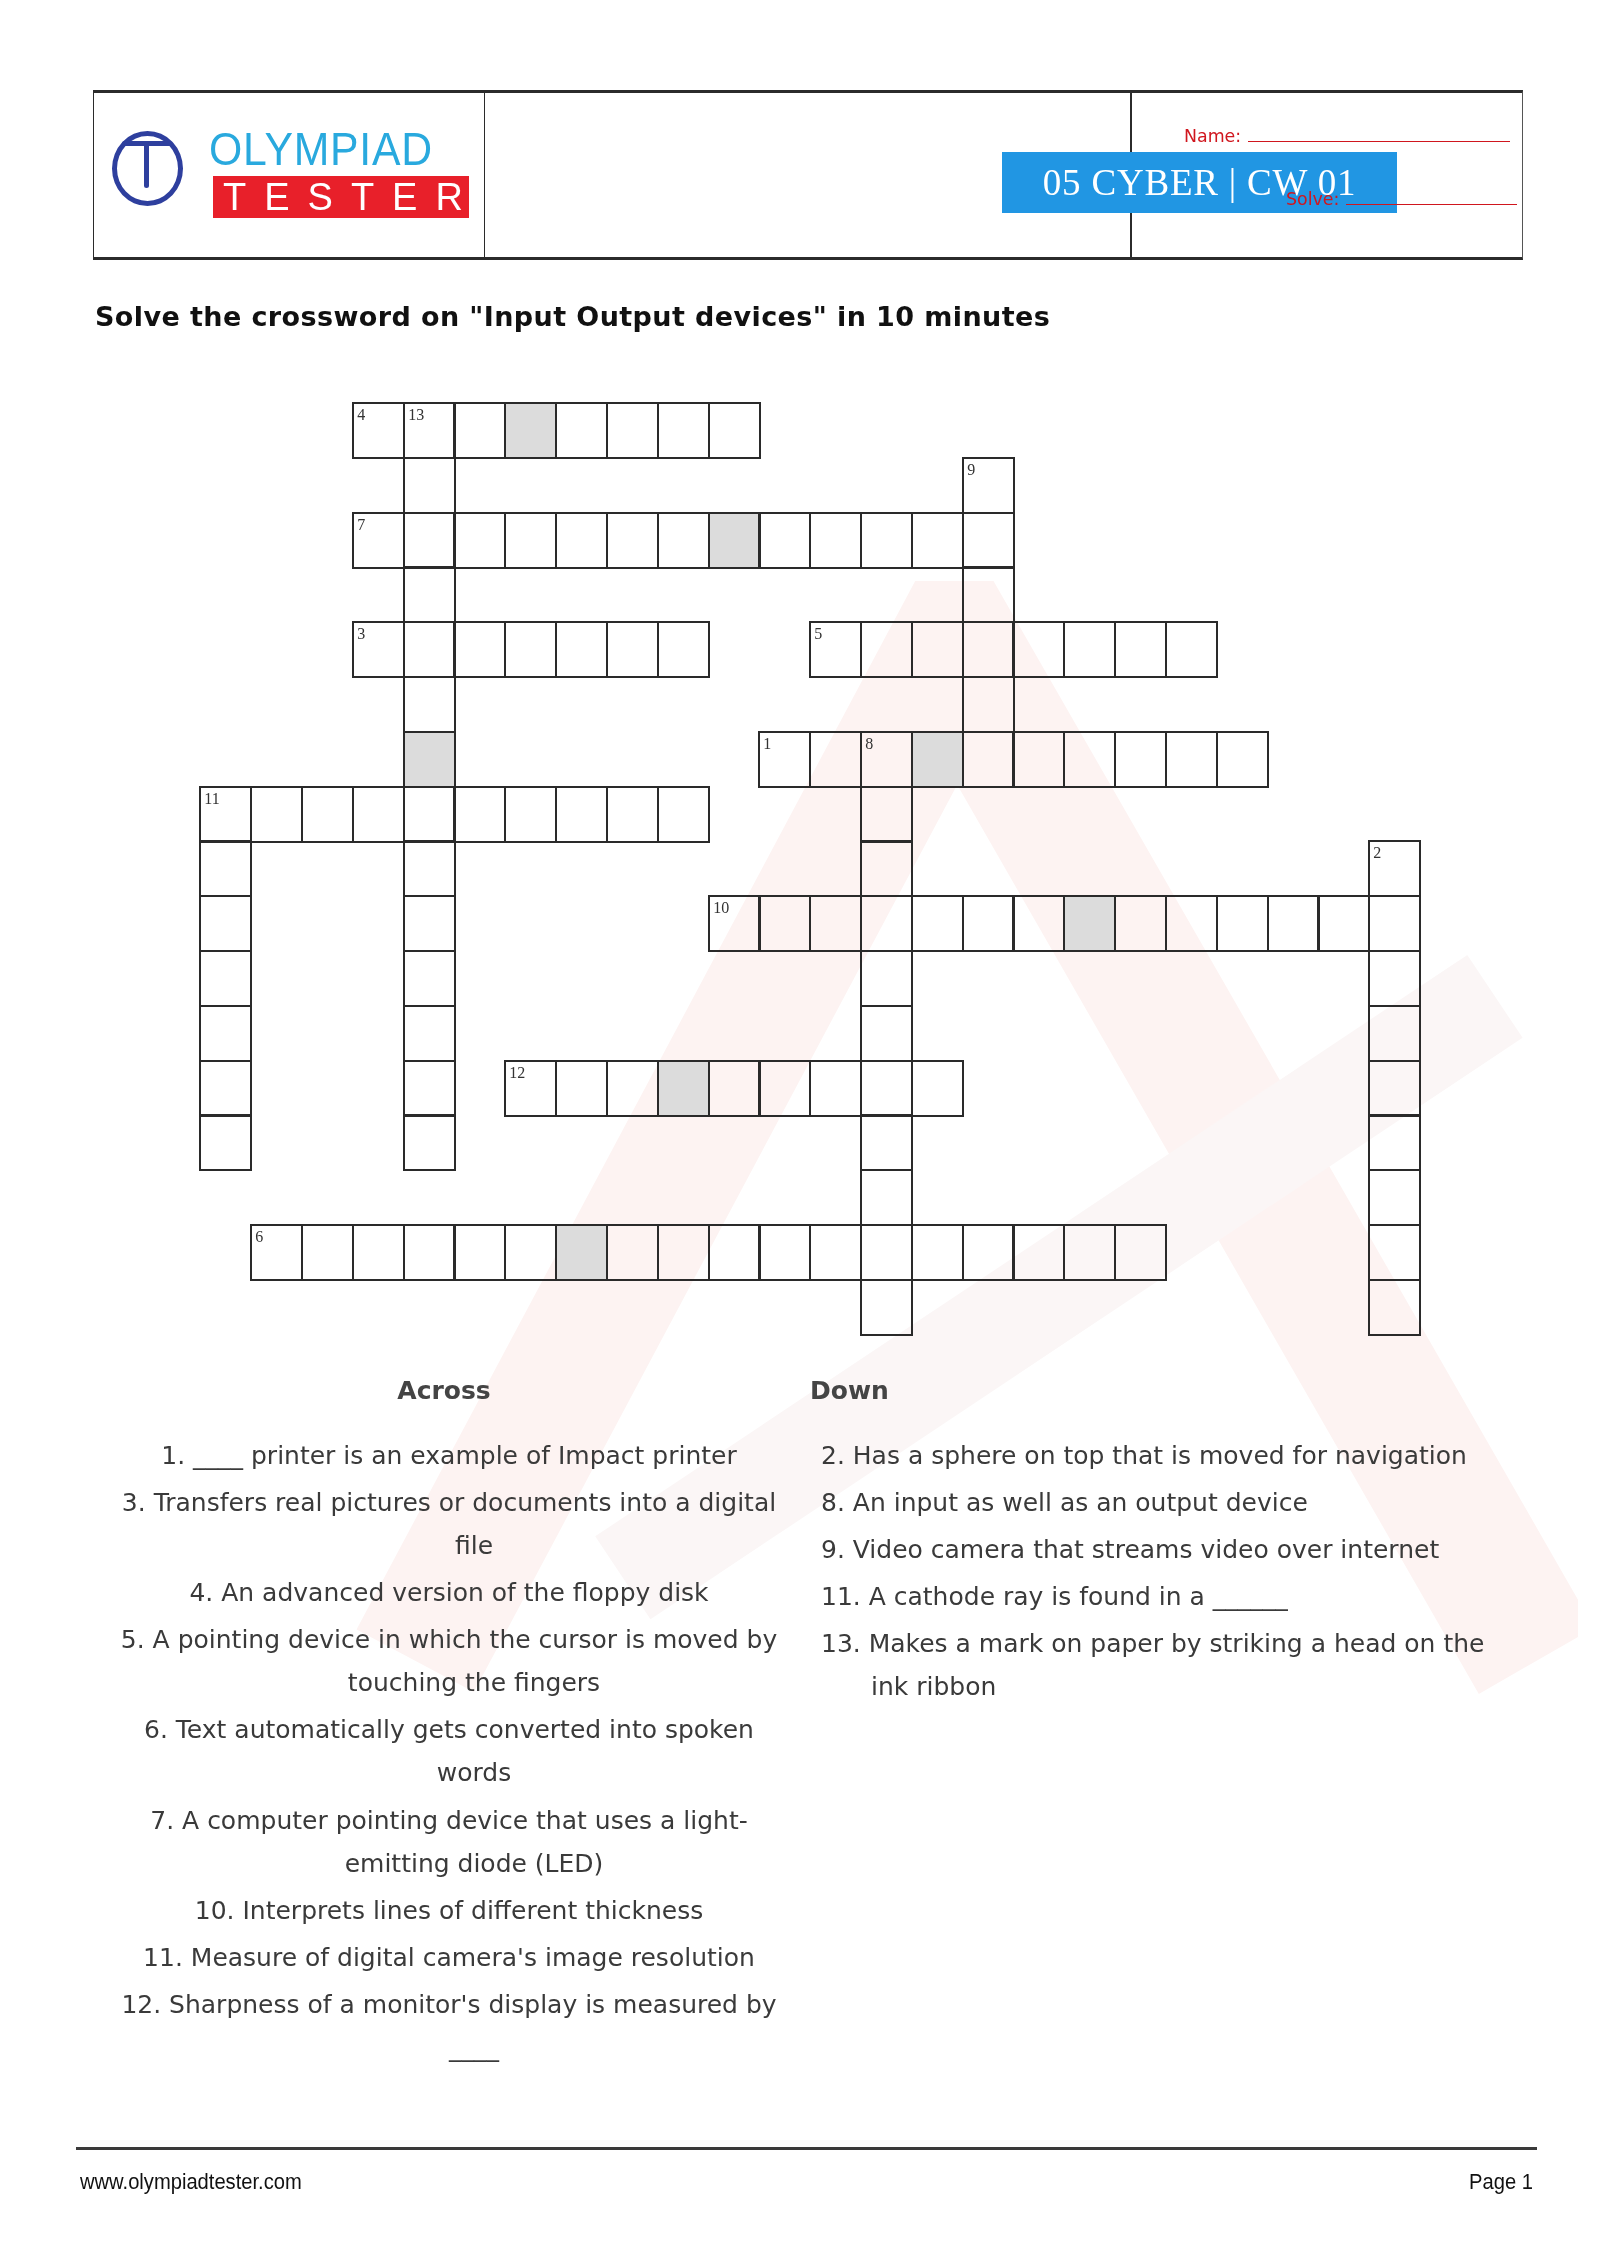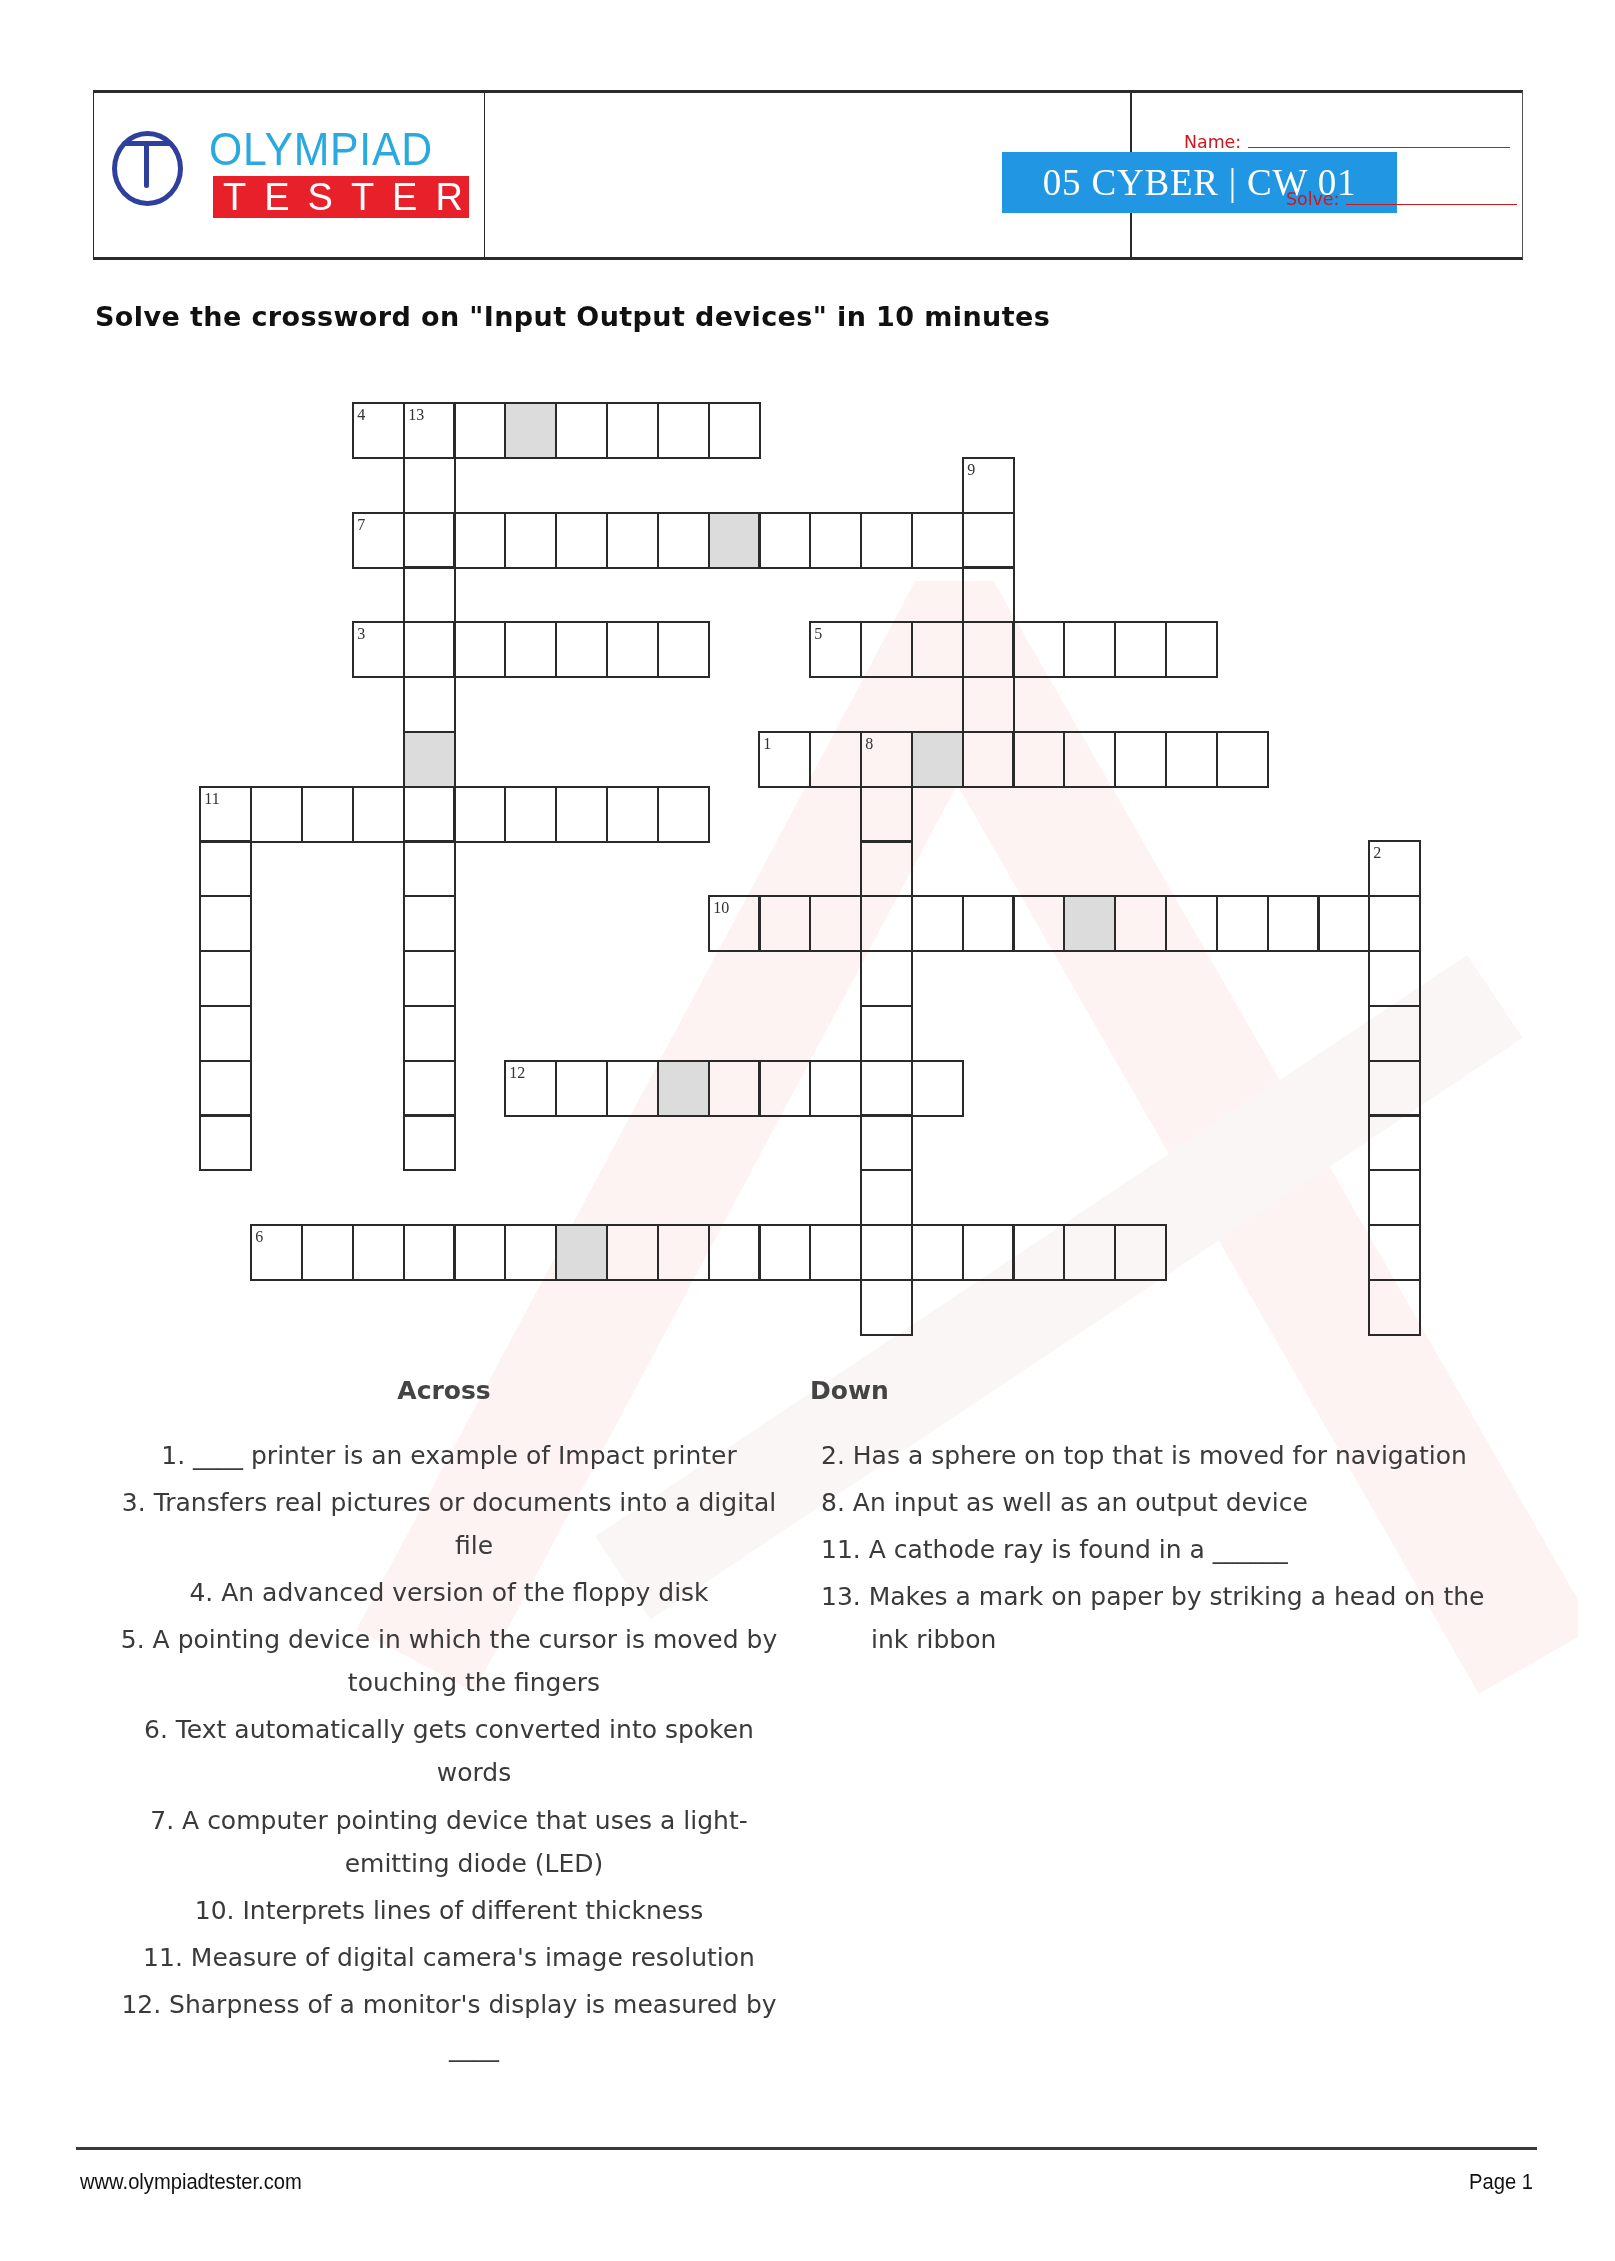--- a/index.html
+++ b/index.html
@@ -10,21 +10,21 @@
   .hcell.logo { width: 391px; border-right: 1.7px solid #2b2b2b; }
   .hcell.title { width: 647px; border-right: 2.5px solid #2b2b2b; font-family: Liberation Serif, serif; }
   .hcell.meta { flex: 1; }
   .logo-ring { position: absolute; left: 18px; top: 38px; width: 71px; height: 75px; border: 5.8px solid #2e3f9e; border-radius: 50%; box-sizing: border-box; }
   .logo-ring .stem { position: absolute; left: 27px; top: 6.6px; width: 5px; height: 45px; background: #2e3f9e; border-radius: 2.5px; }
   .logo-ring .bar { position: absolute; left: 5px; top: 5px; width: 50px; height: 5px; background: #2e3f9e; border-radius: 2.5px; }
   .logo-olympiad { position: absolute; left: 115px; top: 33px; font-family: "Liberation Sans", sans-serif; font-size: 46px; line-height: 47px; color: #29a9de; letter-spacing: 0.8px; transform: scaleX(0.93); transform-origin: left; }
   .logo-tester { position: absolute; left: 119px; top: 83px; width: 256px; height: 42px; background: #e8202a; color: #fff; font-family: "Liberation Sans", sans-serif; font-size: 38px; line-height: 42px; letter-spacing: 18px; text-indent: 10px; white-space: nowrap; overflow: hidden; }
   .title-box { position: absolute; left: 517px; top: 59px; width: 395px; height: 61px; background: #2196e3; color: #fff; font-size: 37px; line-height: 61px; text-align: center; white-space: nowrap; letter-spacing: 0.8px; }
   .meta-name, .meta-date { position: absolute; color: #d0161e; font-size: 17.4px; white-space: nowrap; }
-  .meta-name { left: 52px; top: 33px; margin-top: 6px; }
+  .meta-name { left: 52px; top: 33px; }
   .meta-date { left: 154px; top: 96px; }
   .meta-line { display: inline-block; border-bottom: 1.7px solid #d0161e; vertical-align: baseline; margin-left: 6.6px; height: 0.8px; }
   .subtitle { position: absolute; left: 95px; top: 301px; font-size: 27px; font-weight: bold; color: #111; white-space: nowrap; letter-spacing: 0.4px; }
   .grid { position: absolute; left: 0; top: 0; width: 1616px; height: 1412px; pointer-events: none; }
   .cell { position: absolute; box-sizing: border-box; border: 2.1px solid #2a2a2a; background: transparent; pointer-events: auto; }
   .cell.shaded { background: #dcdcdc; }
   .cell .num { position: absolute; left: 3.3px; top: 2.5px; font-family: "Liberation Serif", serif; font-size: 16px; color: #333; line-height: 16.6px; }
   .clues { position: absolute; top: 1370px; }
   .clues.across { left: 95px; width: 698px; text-align: center; }
   .clues.down { left: 810px; width: 714px; }
@@ -241,20 +241,21 @@
     <li>11. Measure of digital camera's image resolution</li>
     <li>12. Sharpness of a monitor's display is measured by ____</li>
   </ol>
 </div>
 
 <div class="clues down">
   <h3>Down</h3>
   <ol>
     <li>2. Has a sphere on top that is moved for navigation</li>
     <li>8. An input as well as an output device</li>
+    <li>9. Video camera that streams video over internet</li>
     <li>11. A cathode ray is found in a ______</li>
     <li>13. Makes a mark on paper by striking a head on the ink ribbon</li>
   </ol>
 </div>
 
 <div class="footer-rule"></div>
 <div class="footer-left">www.olympiadtester.com</div>
 <div class="footer-right">Page 1</div>
 
 

